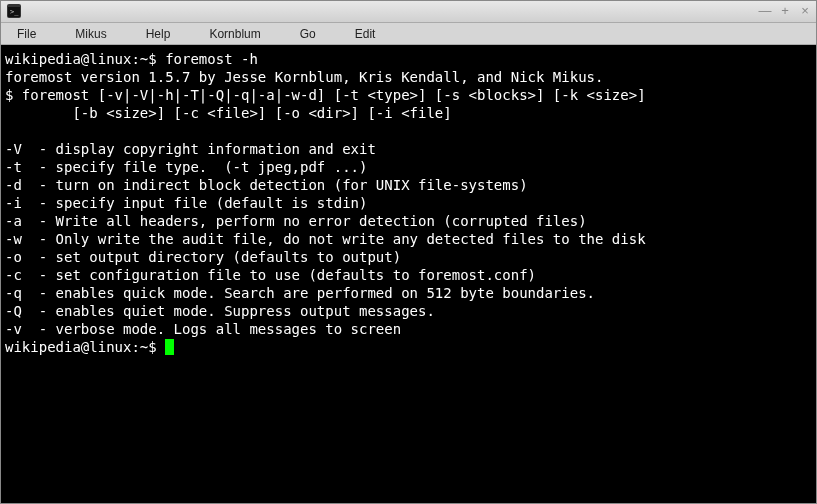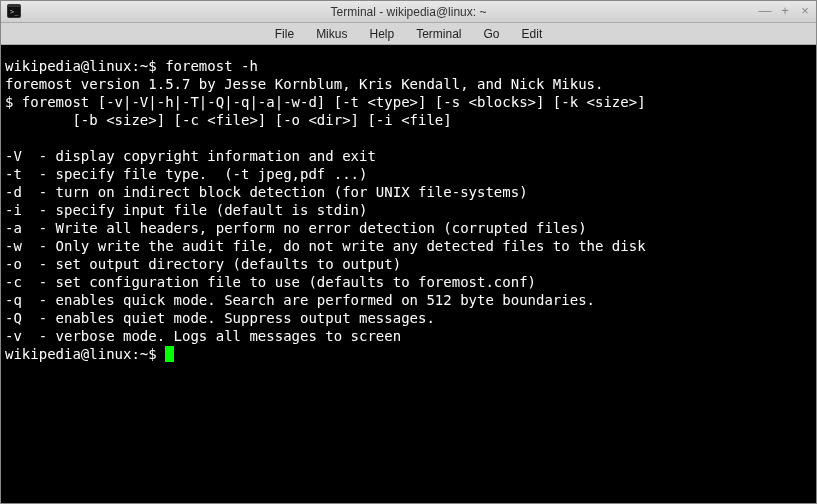--- a/index.html
+++ b/index.html
@@ -48,37 +48,36 @@
     cursor: pointer;
     font-family: sans-serif;
     line-height: 1;
   }
   .menubar {
     height: 22px;
     background: #d6d6d6;
     display: flex;
     align-items: center;
     padding: 0 6px;
-    gap: 2px;
+    gap: 19px;
     border-bottom: 1px solid #aaa;
     font-size: 12px;
     color: #222;
-    justify-content: center;
   }
   .menubar .menu-item {
     padding: 2px 10px;
     cursor: pointer;
   }
   .terminal-body {
     background: #000;
     color: #fff;
     font-family: "DejaVu Sans Mono", "Liberation Mono", monospace;
     font-size: 14px;
     line-height: 18px;
-    padding: 12px 4px;
+    padding: 5px 4px;
     height: calc(504px - 22px - 22px - 2px);
     overflow: hidden;
     white-space: pre;
   }
   .prompt-line { white-space: pre; }
   .prompt { color: #fff; }
   .cursor {
     display: inline-block;
     width: 9px;
     height: 16px;
@@ -90,33 +89,32 @@
 <body>
 
 <div class="titlebar">
   <span class="icon">
     <svg width="14" height="14" viewBox="0 0 14 14">
       <rect x="0" y="0" width="14" height="14" fill="#333" rx="2"></rect>
       <rect x="1" y="3" width="12" height="10" fill="#111"></rect>
       <text x="3" y="10" font-size="7" fill="#ccc" font-family="monospace">&gt;_</text>
     </svg>
   </span>
-  <span>Terminal - wikipedia@linux: ~</span>
   <div class="window-controls">
     <span>—</span>
     <span>+</span>
     <span>×</span>
   </div>
 </div>
 
 <div class="menubar">
   <span class="menu-item">File</span>
   <span class="menu-item">Mikus</span>
   <span class="menu-item">Help</span>
-  <span class="menu-item">Terminal</span>
+  <span class="menu-item">Kornblum</span>
   <span class="menu-item">Go</span>
   <span class="menu-item">Edit</span>
 </div>
 
 <div class="terminal-body"><span class="prompt-line"><span class="prompt">wikipedia@linux:~$ </span><span>foremost -h</span></span>
 <span>foremost version 1.5.7 by Jesse Kornblum, Kris Kendall, and Nick Mikus.</span>
 <span>$ foremost [-v|-V|-h|-T|-Q|-q|-a|-w-d] [-t &lt;type&gt;] [-s &lt;blocks&gt;] [-k &lt;size&gt;]</span>
 <span>        [-b &lt;size&gt;] [-c &lt;file&gt;] [-o &lt;dir&gt;] [-i &lt;file]</span>
 <span></span>
 <span>-V  - display copyright information and exit</span>

